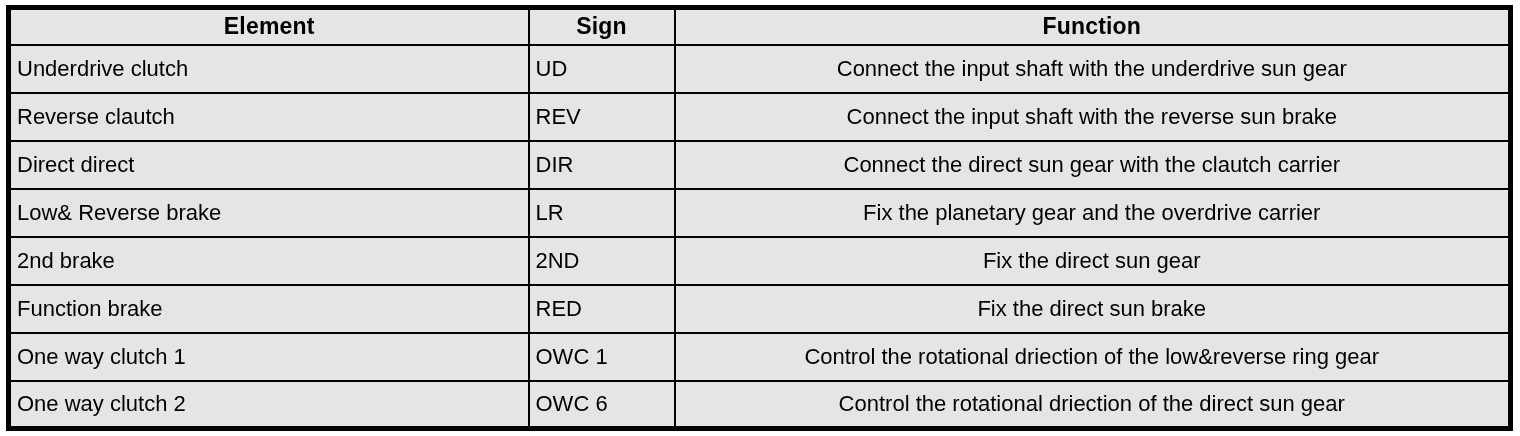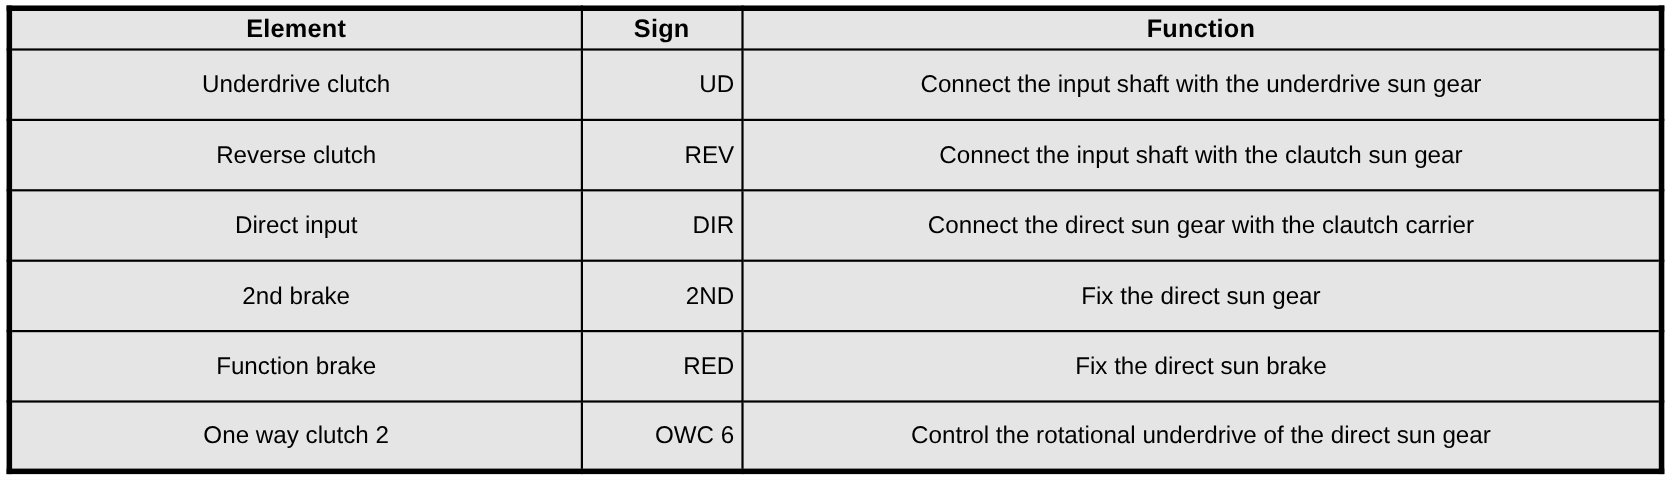--- a/index.html
+++ b/index.html
@@ -40,22 +40,22 @@
     text-align: center;
     padding: 0 4px;
     letter-spacing: 0.2px;
   }
   .doc-table td {
     height: 40px;
     font-size: 22px;
     font-weight: normal;
     padding: 0 6px;
   }
-  .col-element  { width: 520px; text-align: center; }
-  .col-sign     { width: 146px; text-align: right; }
+  .col-element  { width: 520px; text-align: left; }
+  .col-sign     { width: 146px; text-align: left; }
   .col-function { text-align: center; }
 </style>
 </head>
 <body>
 
 <div class="page">
   <table class="doc-table">
     <thead>
       <tr>
         <th class="col-element">Element</th>
@@ -63,39 +63,49 @@
         <th class="col-function">Function</th>
       </tr>
     </thead>
     <tbody>
         <tr>
           <td class="col-element">Underdrive clutch</td>
           <td class="col-sign">UD</td>
           <td class="col-function">Connect the input shaft with the underdrive sun gear</td>
         </tr>
         <tr>
-          <td class="col-element">Reverse clutch</td>
+          <td class="col-element">Reverse clautch</td>
           <td class="col-sign">REV</td>
-          <td class="col-function">Connect the input shaft with the clautch sun gear</td>
+          <td class="col-function">Connect the input shaft with the reverse sun brake</td>
         </tr>
         <tr>
-          <td class="col-element">Direct input</td>
+          <td class="col-element">Direct direct</td>
           <td class="col-sign">DIR</td>
           <td class="col-function">Connect the direct sun gear with the clautch carrier</td>
+        </tr>
+        <tr>
+          <td class="col-element">Low&amp; Reverse brake</td>
+          <td class="col-sign">LR</td>
+          <td class="col-function">Fix the planetary gear and the overdrive carrier</td>
         </tr>
         <tr>
           <td class="col-element">2nd brake</td>
           <td class="col-sign">2ND</td>
           <td class="col-function">Fix the direct sun gear</td>
         </tr>
         <tr>
           <td class="col-element">Function brake</td>
           <td class="col-sign">RED</td>
           <td class="col-function">Fix the direct sun brake</td>
         </tr>
         <tr>
+          <td class="col-element">One way clutch 1</td>
+          <td class="col-sign">OWC 1</td>
+          <td class="col-function">Control the rotational driection of the low&amp;reverse ring gear</td>
+        </tr>
+        <tr>
           <td class="col-element">One way clutch 2</td>
           <td class="col-sign">OWC 6</td>
-          <td class="col-function">Control the rotational underdrive of the direct sun gear</td>
+          <td class="col-function">Control the rotational driection of the direct sun gear</td>
         </tr>
       </tbody>
   </table>
 </div>
 
 </body></html>

